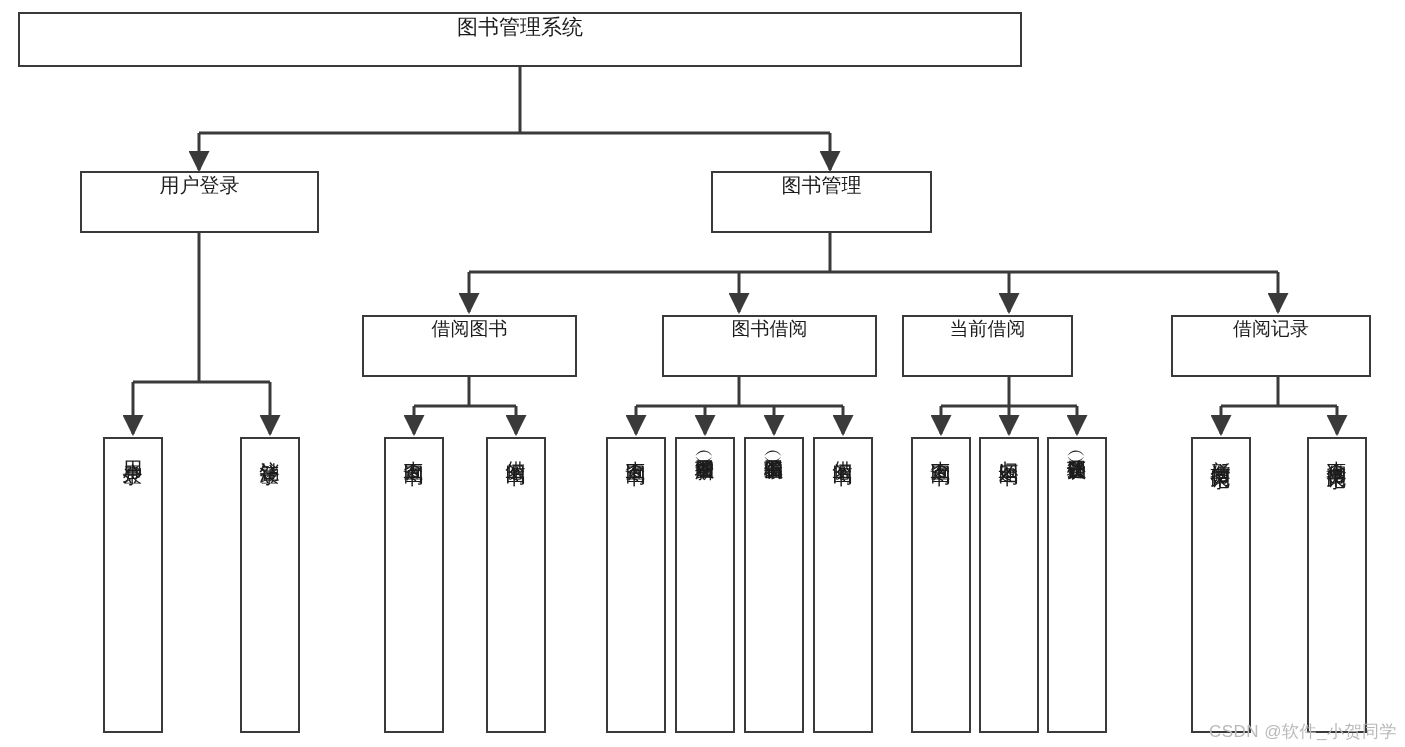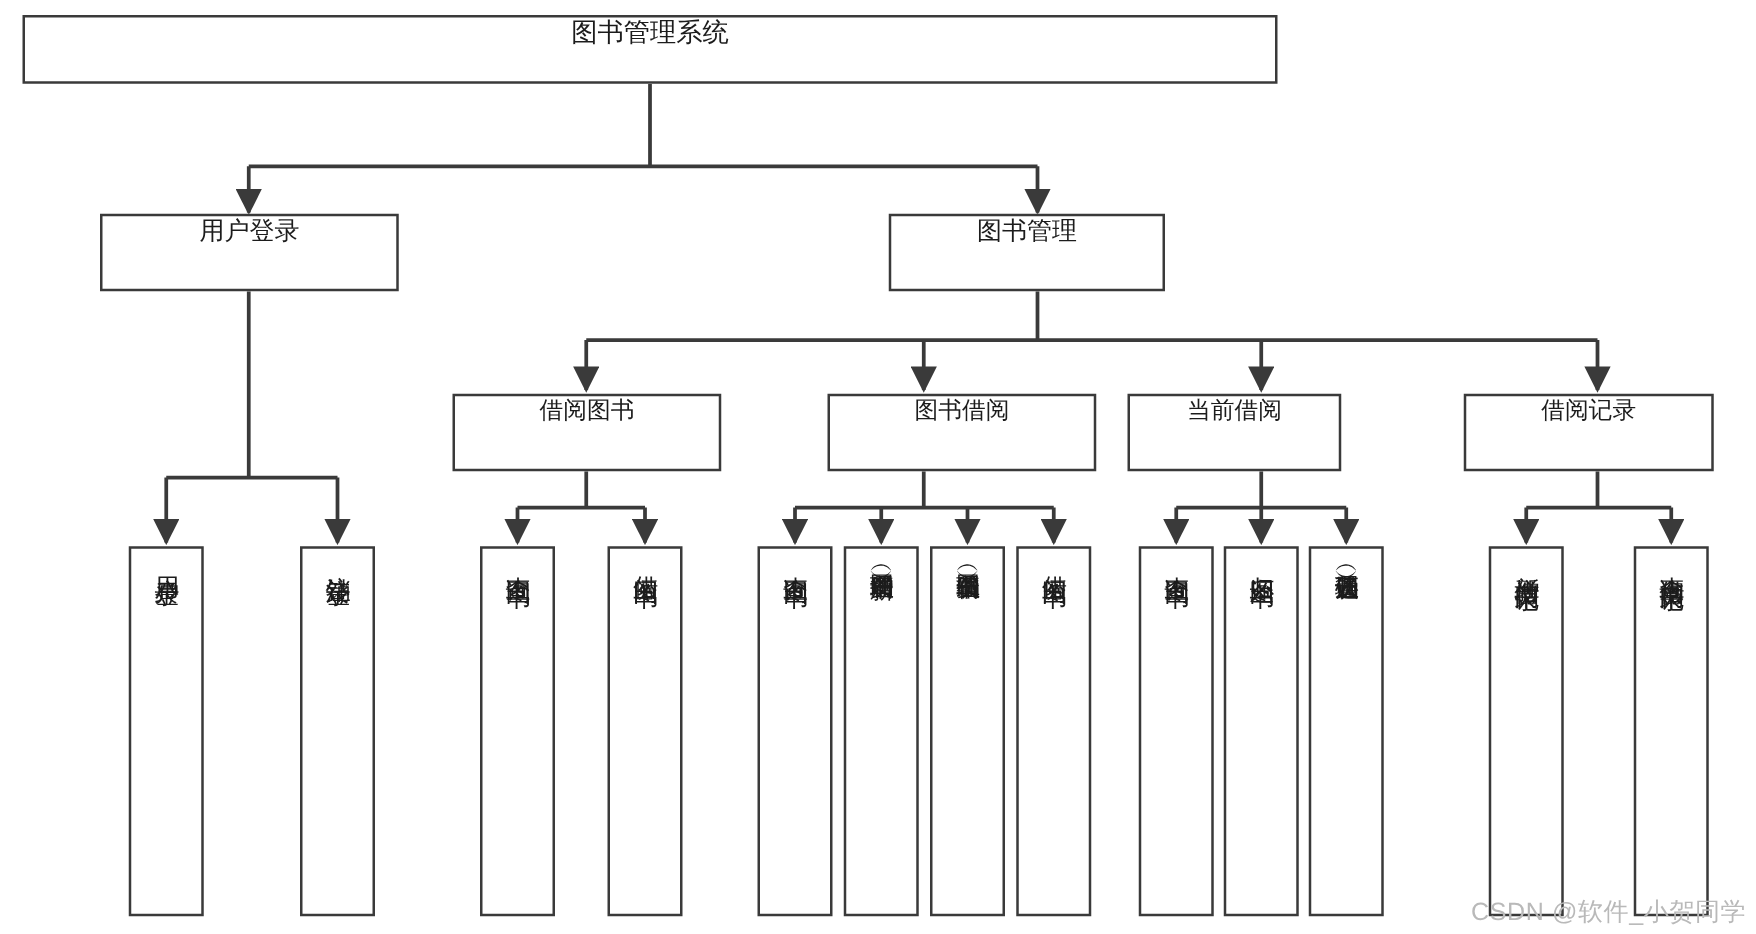--- a/index.html
+++ b/index.html
@@ -61,21 +61,21 @@
     line-height: 1;
     white-space: nowrap;
     max-height: 100%;
   }
   .node-leaf.tall-text .lbl { font-size: 19px; letter-spacing: 0px; }
 
   #watermark {
     position: absolute;
     right: 8px;
     bottom: 4px;
-    font-size: 20px;
+    font-size: 17px;
     color: #b9b9b9;
     letter-spacing: 0.5px;
     z-index: 5;
     white-space: nowrap;
     margin-left: 12px;
   }
 </style>
 </head>
 <body>
 

